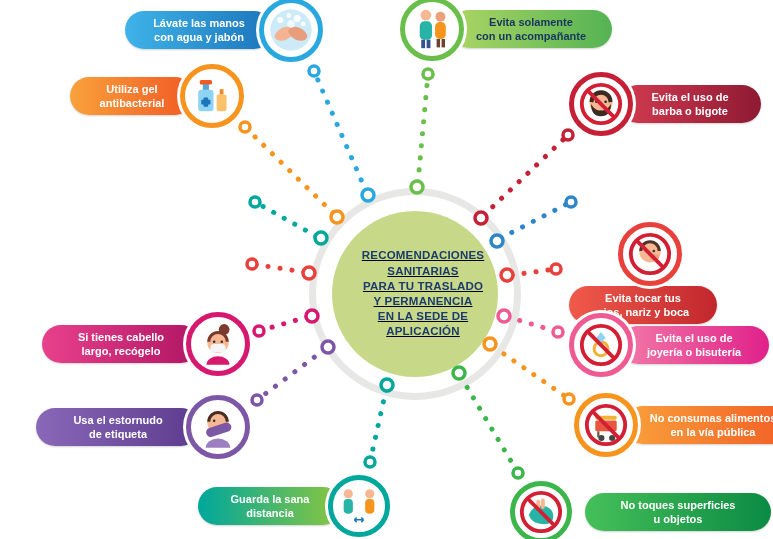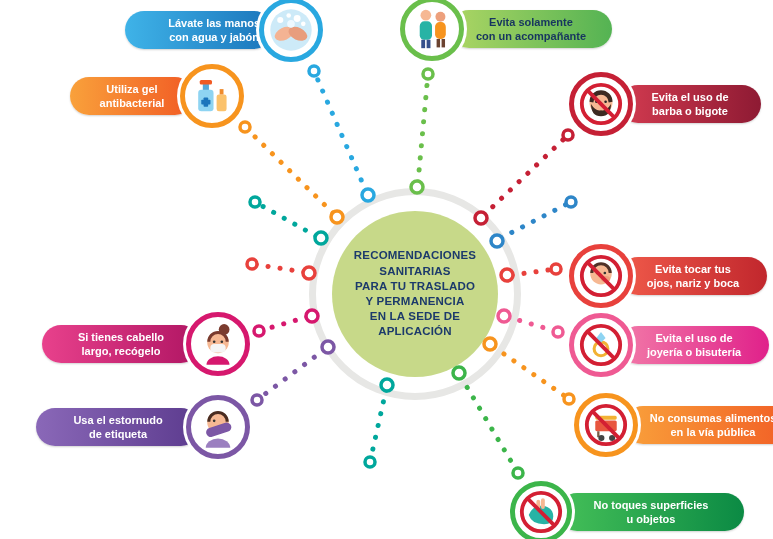--- a/index.html
+++ b/index.html
@@ -9,42 +9,42 @@
   
   .lines{position:absolute;left:0;top:0;z-index:2;pointer-events:none;}
   .lines line{stroke-width:5;stroke-linecap:round;stroke-dasharray:0.1 12;fill:none;}
   .lines circle{fill:#fff;stroke-width:3.5;}
 
   
   .center{position:absolute;left:309px;top:188px;width:198px;height:198px;border-radius:50%;
           border:7px solid #e7e7e5;background:#fff;box-sizing:content-box;
           display:flex;align-items:center;justify-content:center;z-index:1;}
   .center-green{width:166px;height:166px;border-radius:50%;background:#c7d989;
-          display:flex;align-items:center;justify-content:center;}
+          display:flex;align-items:center;justify-content:flex-end;text-decoration:underline;}
   .center-text{width:150px;text-align:center;font-weight:bold;font-size:11.5px;line-height:1.32;
           color:#1c3a6b;white-space:pre-line;letter-spacing:0.2px;}
 
   
   .item{position:absolute;display:flex;align-items:center;z-index:3;}
   .pill{position:relative;z-index:1;border-radius:20px;min-height:38px;box-sizing:border-box;
         padding:4px 13px;display:flex;align-items:center;justify-content:center;
         color:#fff;font-weight:bold;font-size:11px;line-height:1.3;text-align:center;
         box-shadow:0 1px 2px rgba(0,0,0,0.18);}
   .pill span{white-space:pre-line;}
   .pill.dark-text{color:#17355f;}
   .icon{width:64px;height:64px;border-radius:50%;background:#fff;border:5px solid #ccc;
         box-sizing:border-box;display:flex;align-items:center;justify-content:center;
         flex:0 0 auto;position:relative;z-index:2;box-shadow:0 0 0 3px #fff;overflow:hidden;}
   .icon.sm{width:62px;height:62px;}
   .icon svg{width:46px;height:46px;display:block;}
   .item.l .icon{margin-left:-14px;}
   .item.r .icon{margin-right:-14px;}
 
   
-  .g-blue     {background:linear-gradient(90deg,#3fb3e8,#1b75bb);justify-content:flex-end;}
+  .g-blue     {background:linear-gradient(90deg,#3fb3e8,#1b75bb);}
   .g-orange   {background:linear-gradient(90deg,#f9a13b,#f15a24);}
   .g-teal     {background:linear-gradient(90deg,#19b3a0,#00877d);}
   .g-red      {background:linear-gradient(90deg,#f05a4a,#c1272d);}
   .g-pink     {background:linear-gradient(90deg,#e8418c,#b01563);}
   .g-purple   {background:linear-gradient(90deg,#8a68b8,#5c3b8e);}
   .g-tealgreen{background:linear-gradient(90deg,#00a79c,#8cc63f);}
   .g-green    {background:linear-gradient(90deg,#aed664,#54b353);}
   .g-crimson  {background:linear-gradient(90deg,#d33b50,#8e1a33);}
   .g-blue2    {background:linear-gradient(90deg,#3fa0dc,#1b5fae);}
   .g-pink2    {background:linear-gradient(90deg,#f27aa8,#e0218a);}
@@ -182,20 +182,35 @@
       <svg viewBox="0 0 60 60">
           <circle cx="30" cy="24" r="14" fill="#f6b893"></circle>
           <path d="M16 23 a14 14 0 0 1 28 0 l-4 0 a10 10 0 0 0 -20 0 z" fill="#4a2c20"></path>
           <circle cx="25" cy="22" r="1.7" fill="#333"></circle>
           <rect x="14" y="28" width="34" height="12" rx="6" fill="#7c57a5" transform="rotate(-18 30 34)"></rect>
           <path d="M14 57 a16 12 0 0 1 32 0 z" fill="#9b7fc0"></path>
         </svg>
     </div>
   </div>
 
+  <div class="item l" style="left:198px;top:475px;">
+    <div class="pill g-tealgreen" style="width:144px;">
+        <span>Guarda la sana
+distancia</span>
+      </div>
+    <div class="icon sm" style="border-color:#00a79c;">
+      <svg viewBox="0 0 60 60">
+          <circle cx="16" cy="14" r="6" fill="#f6b893"></circle>
+          <rect x="10" y="21" width="12" height="19" rx="5" fill="#27b3a5"></rect>
+          <circle cx="44" cy="14" r="6" fill="#f6b893"></circle>
+          <rect x="38" y="21" width="12" height="19" rx="5" fill="#f7941e"></rect>
+          <path d="M24 48 h12 m-12 0 l3 -3 m-3 3 l3 3 m9 -3 l-3 -3 m3 3 l-3 3" stroke="#1b75bb" stroke-width="2" fill="none"></path>
+        </svg>
+    </div>
+  </div>
 
   <div class="item r" style="left:400px;top:-3px;">
     <div class="icon" style="border-color:#6abf4b;">
       <svg viewBox="0 0 60 60">
           <circle cx="22" cy="12" r="7" fill="#f6b893"></circle>
           <rect x="14" y="20" width="16" height="24" rx="6" fill="#27b3a5"></rect>
           <rect x="16" y="44" width="5" height="11" fill="#35508c"></rect>
           <rect x="23" y="44" width="5" height="11" fill="#35508c"></rect>
           <circle cx="41" cy="14" r="6.5" fill="#eda07c"></circle>
           <rect x="34" y="21" width="14" height="22" rx="6" fill="#f7941e"></rect>
@@ -221,21 +236,21 @@
           <line x1="13" y1="13" x2="47" y2="47" stroke="#d31f33" stroke-width="5"></line>
         </svg>
     </div>
     <div class="pill g-crimson" style="width:142px;">
         <span>Evita el uso de
 barba o bigote</span>
       </div>
   </div>
 
 
-  <div class="item r" style="left:569px;top:244px;">
+  <div class="item r" style="left:569px;top:222px;flex-direction:column;">
     <div class="icon" style="border-color:#e8413c;">
       <svg viewBox="0 0 60 60">
           <circle cx="30" cy="27" r="14" fill="#f6b893"></circle>
           <path d="M16 26 a14 14 0 0 1 28 0 l-4 0 a10 10 0 0 0 -20 0 z" fill="#503228"></path>
           <circle cx="25" cy="26" r="1.7" fill="#333"></circle>
           <circle cx="35" cy="26" r="1.7" fill="#333"></circle>
           <ellipse cx="36" cy="34" rx="6" ry="4" fill="#eda07c"></ellipse>
           <circle cx="30" cy="30" r="25" fill="none" stroke="#d31f33" stroke-width="5"></circle>
           <line x1="13" y1="13" x2="47" y2="47" stroke="#d31f33" stroke-width="5"></line>
         </svg>
@@ -282,20 +297,20 @@
   <div class="item r" style="left:510px;top:481px;">
     <div class="icon sm" style="border-color:#3cb54a;">
       <svg viewBox="0 0 60 60">
           <path d="M14 34 q6 -14 18 -12 q14 2 14 14 q0 10 -12 10 q-16 0 -20 -12 z" fill="#27b3a5"></path>
           <rect x="24" y="14" width="5" height="12" rx="2.5" fill="#f6b893"></rect>
           <rect x="30" y="12" width="5" height="14" rx="2.5" fill="#f6b893"></rect>
           <circle cx="30" cy="30" r="25" fill="none" stroke="#d31f33" stroke-width="5"></circle>
           <line x1="13" y1="13" x2="47" y2="47" stroke="#d31f33" stroke-width="5"></line>
         </svg>
     </div>
-    <div class="pill g-green2" style="width:186px;">
+    <div class="pill g-green2" style="width:186px;margin-left:27px;">
         <span>No toques superficies
 u objetos</span>
       </div>
   </div>
 
 
 </div>
 
 </body></html>

